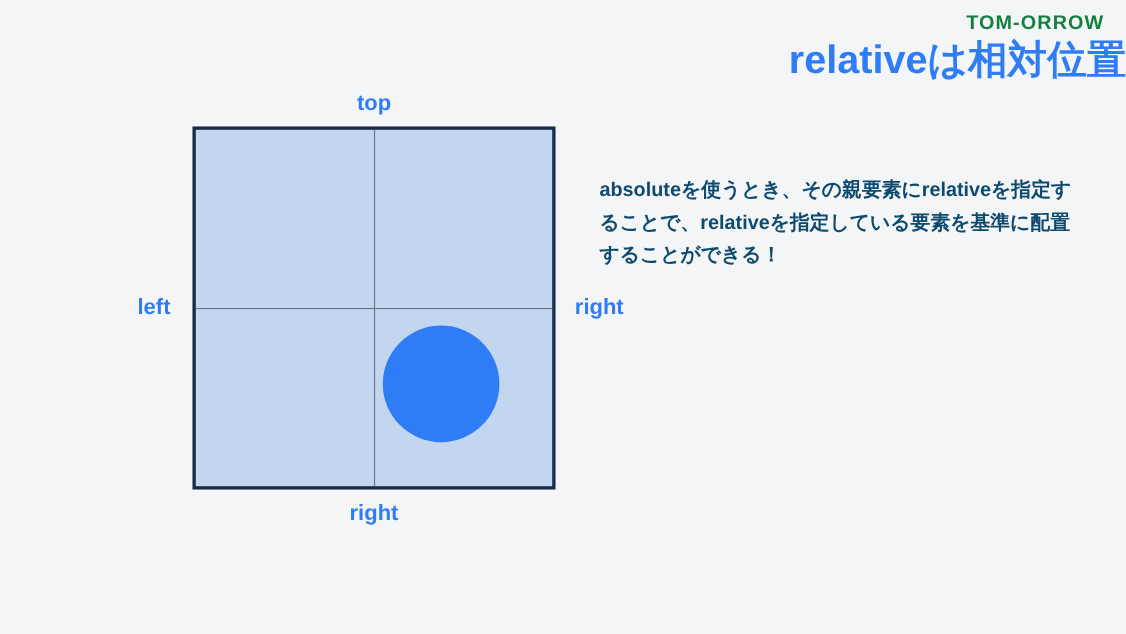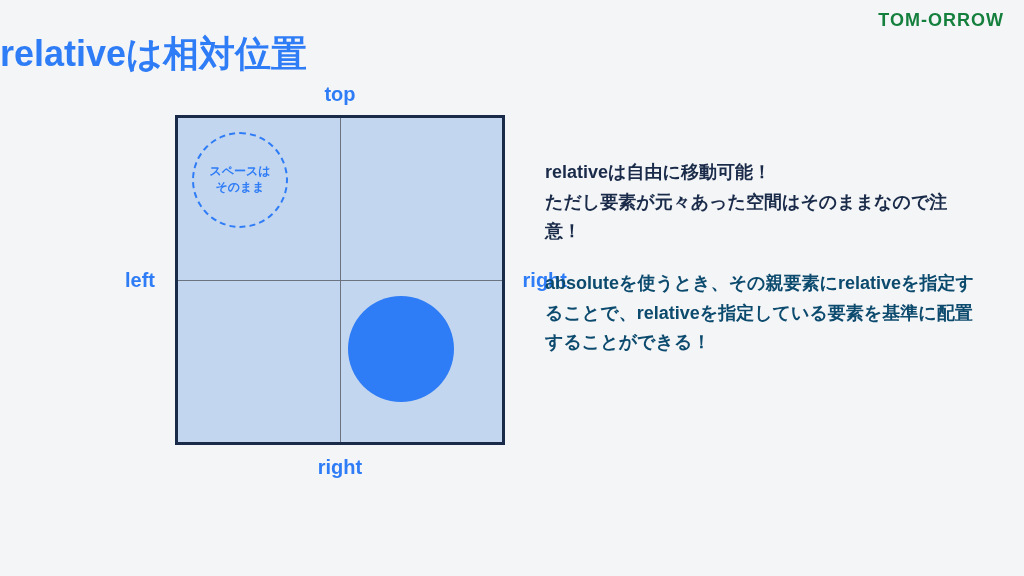--- a/index.html
+++ b/index.html
@@ -18,21 +18,21 @@
     font-weight: 800;
     font-size: 18px;
     color: #15803d;
     letter-spacing: 1px;
   }
   .title {
     position: absolute;
     top: 30px;
     left: 0;
     width: 100%;
-    text-align: left;
+    text-align: right;
     font-size: 36px;
     font-weight: 800;
     color: #2e7cf6;
   }
   .diagram-area {
     position: absolute;
     top: 115px;
     left: 135px;
     width: 330px;
     height: 330px;
@@ -126,25 +126,19 @@
 
 <div class="title">relativeは相対位置</div>
 
 <div class="diagram-area">
   <div class="label label-top">top</div>
   <div class="label label-bottom">right</div>
   <div class="label label-left">left</div>
   <div class="label label-right">right</div>
 
   <div class="grid-box">
-    <div class="dashed-circle">
-      <span style="white-space: pre-line;">スペースは
-そのまま</span>
-    </div>
     <div class="solid-circle"></div>
   </div>
 </div>
 
 <div class="text-area">
-  <div class="text-primary" style="white-space: pre-line;">relativeは自由に移動可能！
-ただし要素が元々あった空間はそのままなので注意！</div>
   <div class="text-secondary">absoluteを使うとき、その親要素にrelativeを指定することで、relativeを指定している要素を基準に配置することができる！</div>
 </div>
 
 </body></html>

